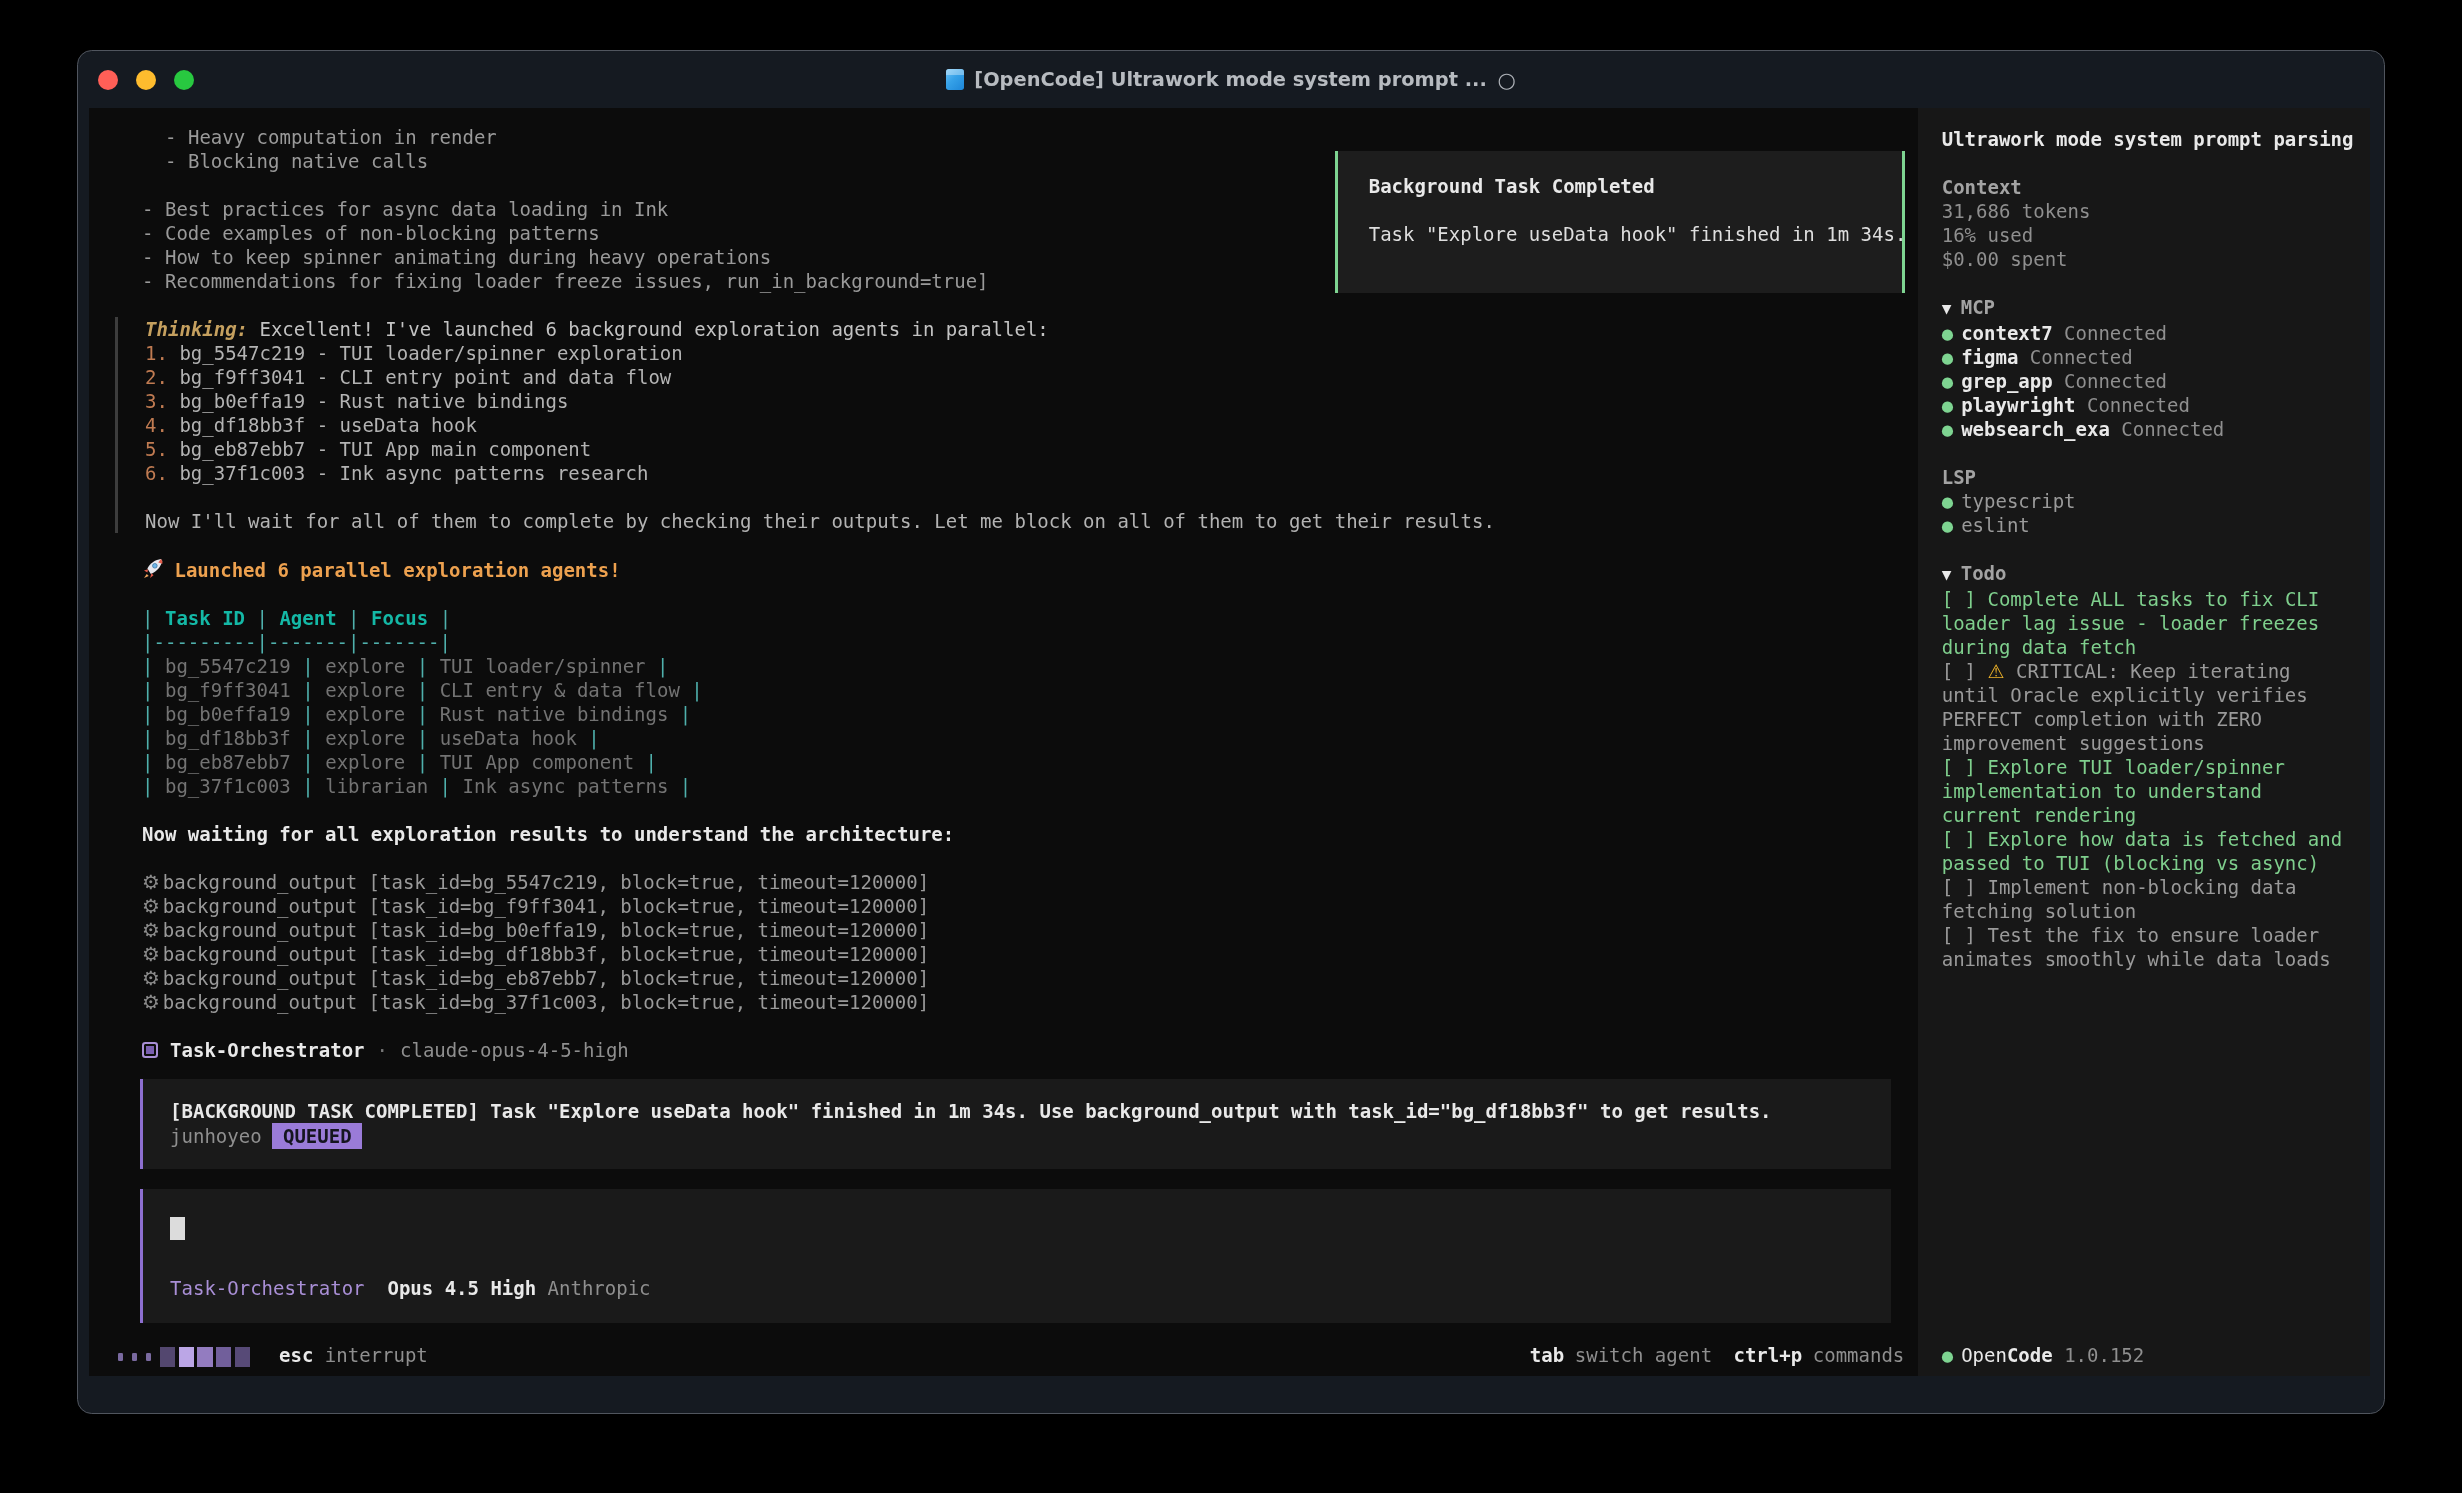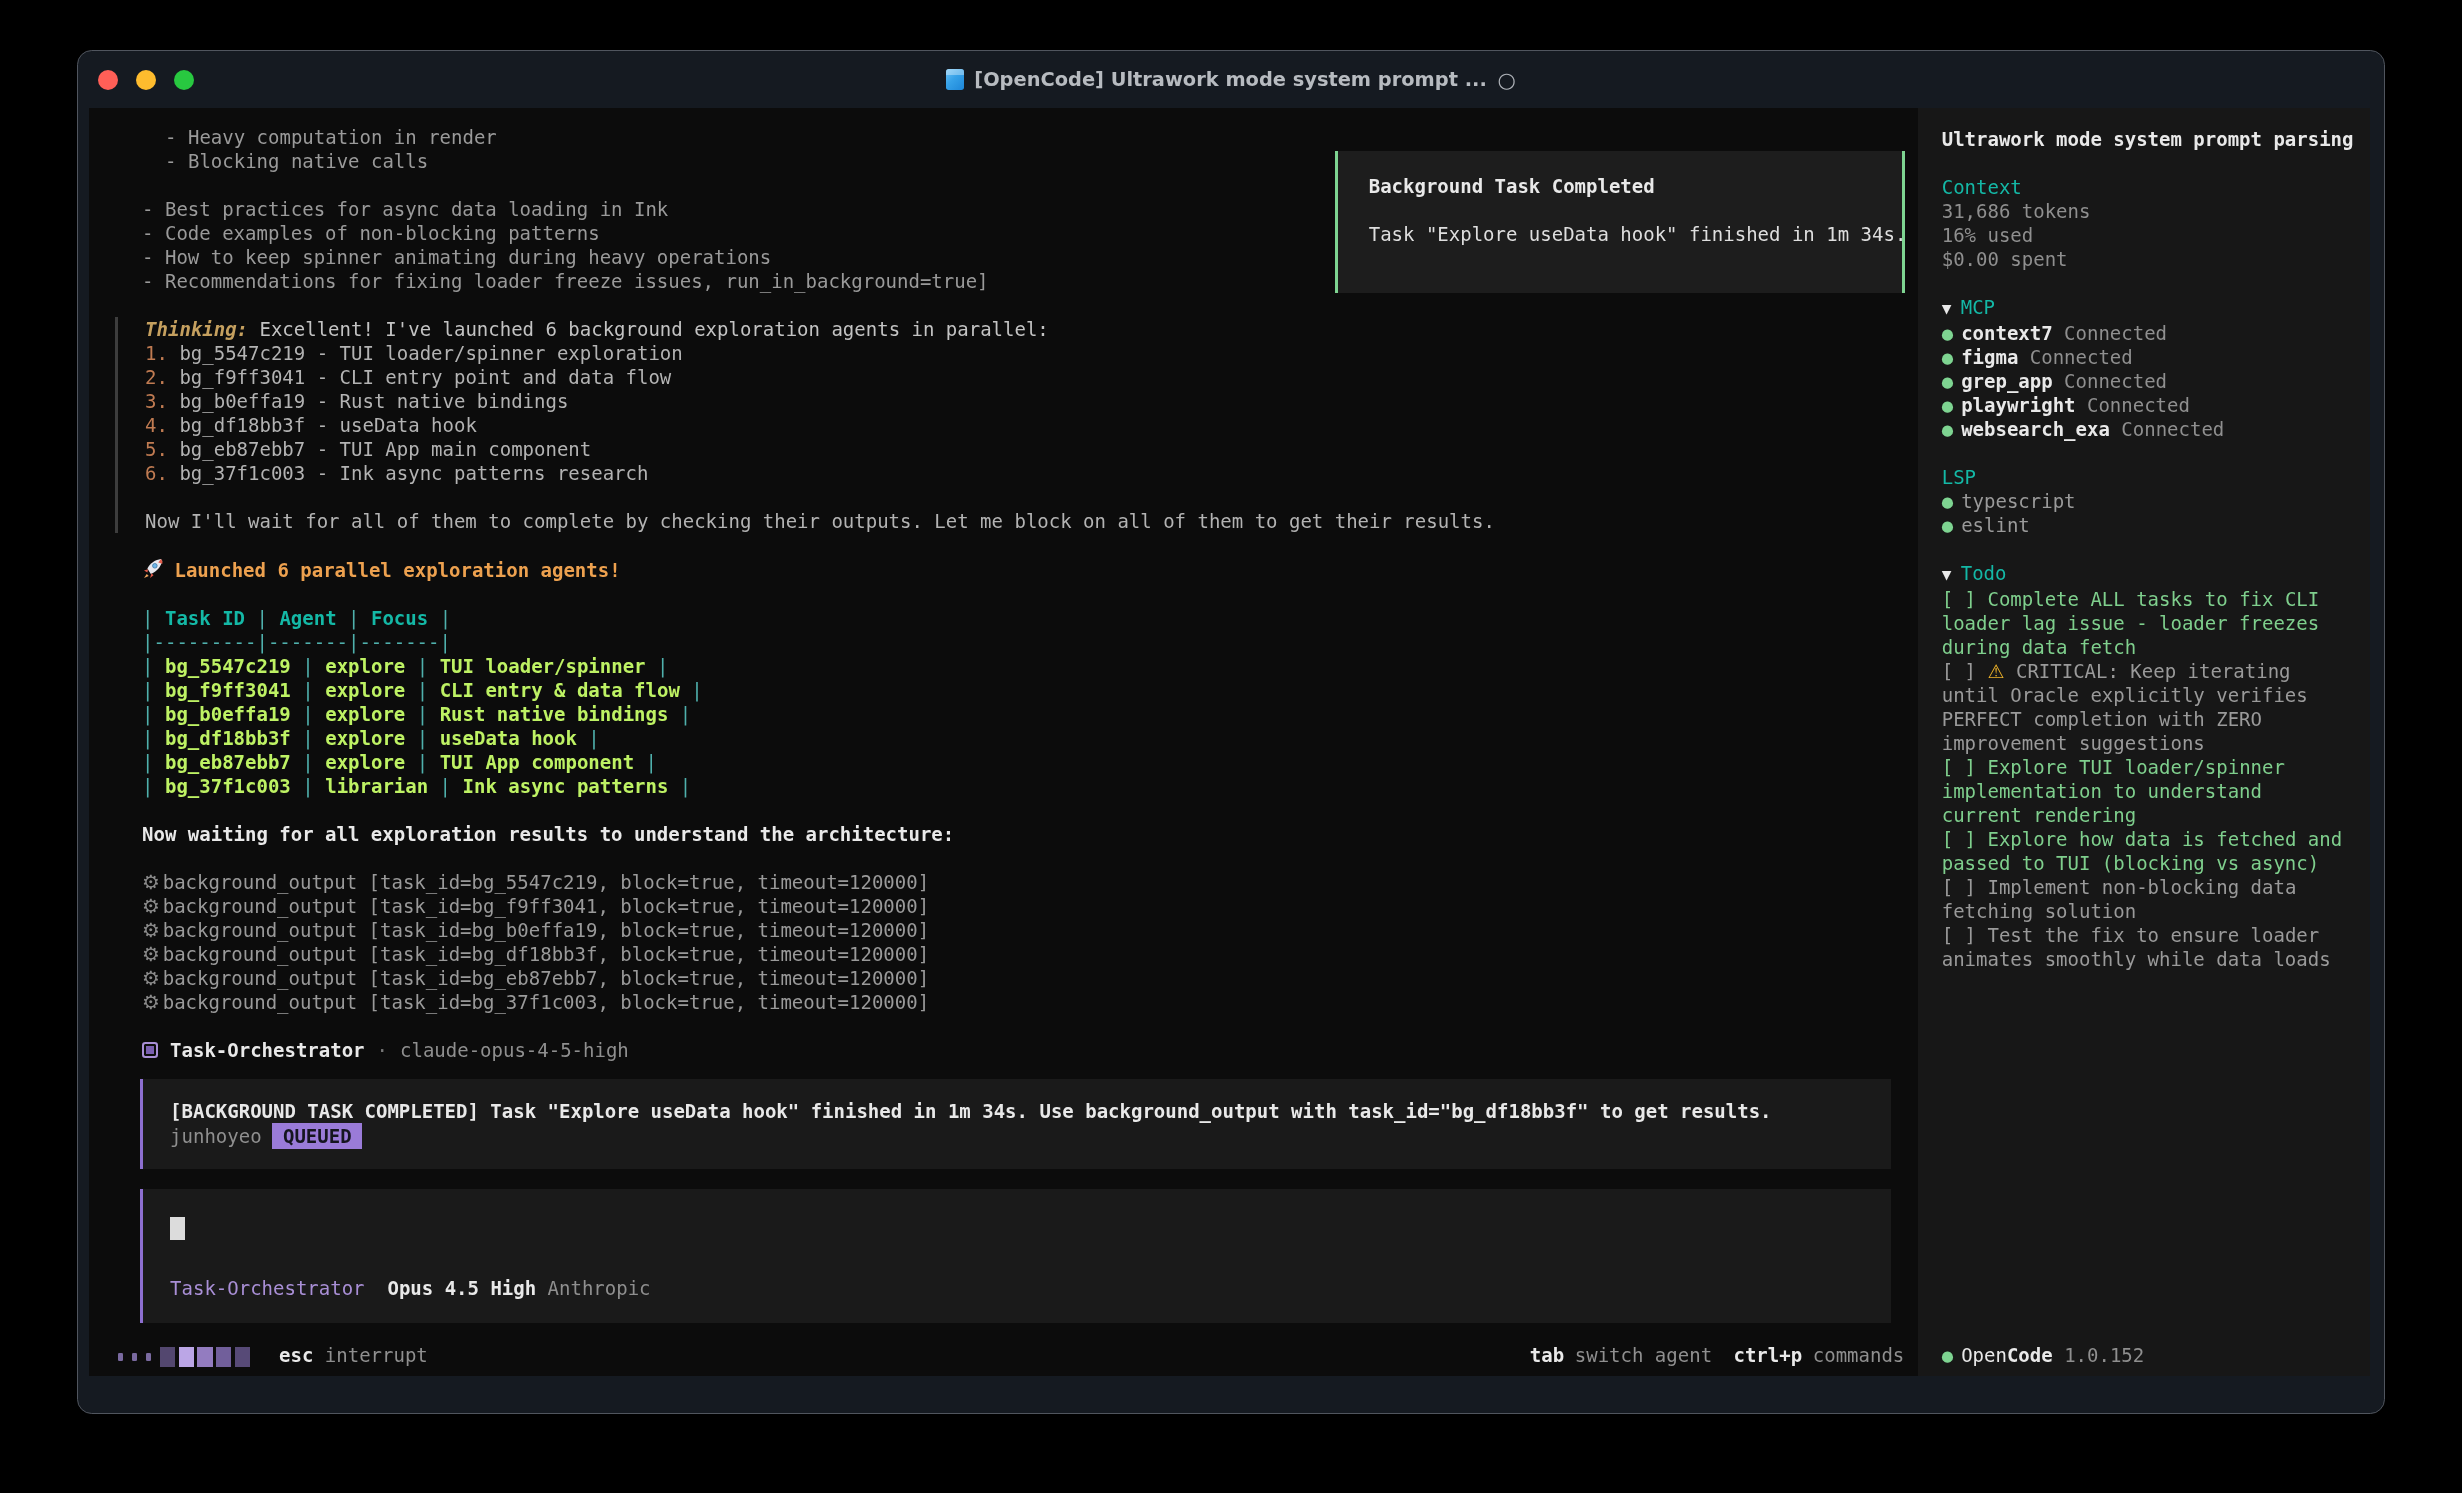--- a/index.html
+++ b/index.html
@@ -38,21 +38,21 @@
 
   .dim   { color:#9a9a9a; }
   .bw    { color:#e9e9e9; font-weight:bold; }
   .think-label { color:#c5a05f; font-style:italic; font-weight:bold; }
   .think-text  { color:#c3c3c3; }
   .num   { color:#c07b52; }
   .item-text { color:#b3b3b3; }
   .orange { color:#eda14f; font-weight:bold; }
   .purple { color:#14b8a6; font-weight:bold; }
   .teal   { color:#4fb0ac; }
-  .rowtext{ color:#bef264; font-weight:bold; }
+  .rowtext{ color:#737373; font-weight:normal; }
 
   .rocket-icon { display:inline-block; width:23px; height:23px; vertical-align:-3.3px; margin-right:9.4px; }
   .gear-icon { font-family:"DejaVu Sans", sans-serif; color:#8b8b8b; font-size:20px; margin-right:2.7px; }
 
   .orch-row { display:flex; align-items:center; gap:12px; }
   .orch-icon { width:16px; height:16px; border:2px solid #a98fd6; border-radius:3.3px;
     background:#7a5fb0; box-shadow:inset 0 0 0 2px #0c0c0c; }
   .orch-name { color:#e9e9e9; font-weight:bold; }
   .orch-sep  { color:#777; }
   .orch-model{ color:#8f8f8f; }
@@ -80,21 +80,21 @@
   .spinner { display:flex; align-items:center; gap:3.3px; margin-right:29px; }
   .spin-dot { width:6px; height:8.7px; background:#7a6aa0; border-radius:1.3px; margin-right:5.4px; }
   .spin-seg { width:15.4px; height:20px; }
   .key   { color:#e9e9e9; font-weight:bold; }
   .keylabel { color:#8f8f8f; }
   .status-left, .status-right { display:flex; align-items:flex-end; }
   .status-right { gap:10.7px; }
 
   
   .sb-title { color:#e9e9e9; font-weight:bold; }
-  .sb-head  { color:#14b8a6; font-weight:normal; }
+  .sb-head  { color:#a3a3a3; font-weight:bold; }
   .sb-dim   { color:#8f8f8f; }
   .tri { color:#e9e9e9; font-size:16px; margin-right:9.4px; }
   .dot { color:#7ed491; margin-right:8px; }
   .mcp-name { color:#e9e9e9; font-weight:bold; }
   .lsp-name { color:#9a9a9a; }
   .todo-item { margin-bottom:0; }
   .todo-green { color:#7fcf8d; }
   .todo-gray  { color:#9a9a9a; }
   .warn-icon { color:#f0b429; font-family:"DejaVu Sans", sans-serif; }
   .sb-footer { position:absolute; left:24px; bottom:9.4px; }

